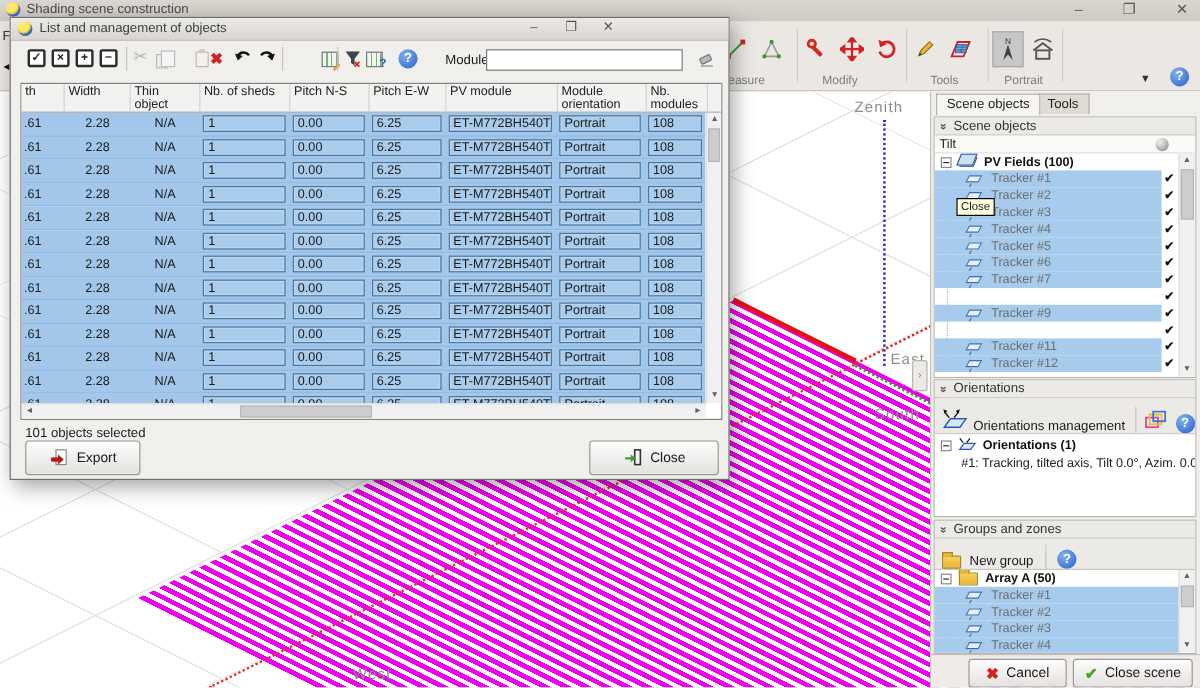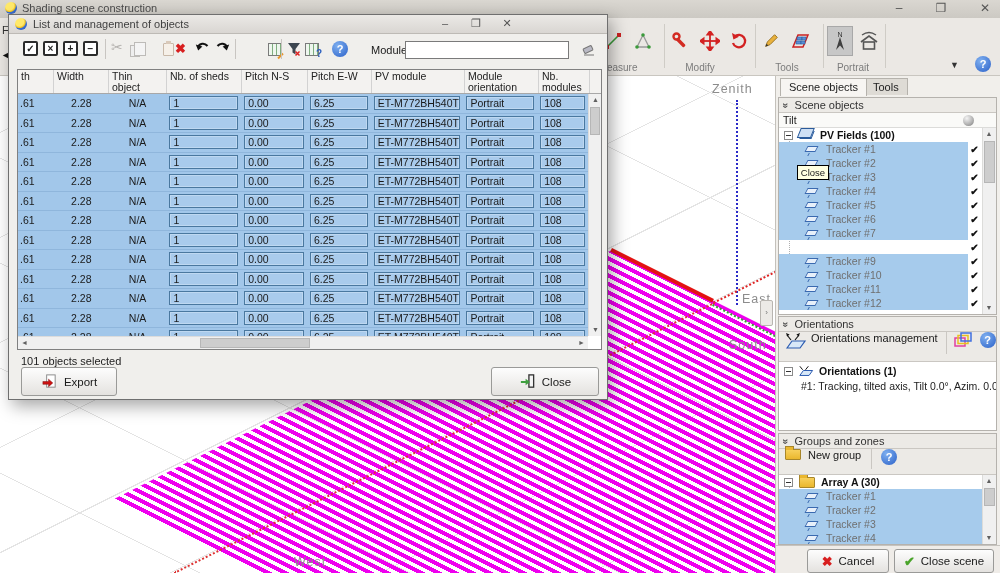--- a/index.html
+++ b/index.html
@@ -96,21 +96,21 @@
   .mbox::after { content:''; position:absolute; left:1px; top:3px; width:5px; height:1px; background:#333; }
   .ico-sheets { display:inline-block; width:12px; height:8px; background:#9fc0e8; border:1px solid #2a5a9a; transform:skewX(-22deg); position:relative; }
   .ico-sheets::before { content:''; position:absolute; left:-4px; top:-4px; width:12px; height:8px; background:#cfe0f4; border:1px solid #2a5a9a; }
   .ico-tracker { display:inline-block; width:11px; height:6px; background:#e8f0fa; border:1px solid #3a6ab0; transform:skewX(-28deg); position:relative; }
   .ico-tracker::after { content:''; position:absolute; left:4px; top:6px; width:1px; height:3px; background:#3a6ab0; }
   .ico-sphere { display:inline-block; width:11px; height:11px; border-radius:50%; background:radial-gradient(circle at 35% 30%,#f4f4f4,#b5b5b5 55%,#787878); }
   .ico-folder { display:inline-block; width:16px; height:11px; background:linear-gradient(#f7d05c,#eab72e); border:1px solid #a8862a; border-radius:1px; position:relative; }
   .ico-folder::before { content:''; position:absolute; top:-4px; left:-1px; width:7px; height:3px; background:#eab72e; border:1px solid #a8862a; border-bottom:none; }
   .checkmark { font-size:10px; font-weight:bold; color:#111; }
   .treevline { position:absolute; left:10px; top:10px; bottom:4px; width:0; border-left:1px dotted #b0b0b0; }
-  .ptoolbar { position:absolute; left:0; right:0; background:#eceae6; border-bottom:1px solid #cac7c2; display:flex; align-items:flex-start; }
+  .ptoolbar { position:absolute; left:0; right:0; background:#eceae6; border-bottom:1px solid #cac7c2; display:flex; align-items:flex-end; }
   .tooltip { position:absolute; left:797px; top:165px; width:32px; height:15px; background:#ffffe1; border:1px solid #000;
              font-size:9.5px; text-align:center; line-height:13px; z-index:30; }
   .pscroll { position:absolute; right:0; top:0; bottom:0; width:14px; background:#f0f0f0; border-left:1px solid #dcdcda; }
 </style>
 </head>
 <body>
 
 <div class="scene">
   <div class="grid ga"></div>
   <div class="grid gb"></div>
@@ -680,24 +680,20 @@
           <span class="ico-tracker" style="margin: 0px 9px 0px 27px;"></span>
           <span class="dimtxt">Tracker #7</span>
         </div>
         <span class="titem checkmark" style="right: 15px; top: 98px; width: 13px; justify-content: center;">✔</span>
         <span class="titem checkmark" style="right: 15px; top: 112px; width: 13px; justify-content: center;">✔</span>
         <div class="titem sel" style="left: 0px; top: 126px; right: 28px; width: auto;">
           <span class="ico-tracker" style="margin: 0px 9px 0px 27px;"></span>
           <span class="dimtxt">Tracker #9</span>
         </div>
         <span class="titem checkmark" style="right: 15px; top: 126px; width: 13px; justify-content: center;">✔</span>
-        <div class="titem sel" style="left: 0px; top: 140px; right: 28px; width: auto;">
-          <span class="ico-tracker" style="margin: 0px 9px 0px 27px;"></span>
-          <span class="dimtxt">Tracker #10</span>
-        </div>
         <span class="titem checkmark" style="right: 15px; top: 140px; width: 13px; justify-content: center;">✔</span>
         <div class="titem sel" style="left: 0px; top: 154px; right: 28px; width: auto;">
           <span class="ico-tracker" style="margin: 0px 9px 0px 27px;"></span>
           <span class="dimtxt">Tracker #11</span>
         </div>
         <span class="titem checkmark" style="right: 15px; top: 154px; width: 13px; justify-content: center;">✔</span>
         <div class="titem sel" style="left: 0px; top: 168px; right: 28px; width: auto;">
           <span class="ico-tracker" style="margin: 0px 9px 0px 27px;"></span>
           <span class="dimtxt">Tracker #12</span>
         </div>
@@ -758,21 +754,21 @@
       <span class="ico-folder" style="margin-left:6px;"></span>
       <span style="margin-left:7px;">New group</span>
       <span style="margin-left:10px;width:1px;height:20px;background:#cac7c2;"></span>
       <span class="helpico" style="margin-left:9px;">?</span>
     </div>
     <div class="tree" style="top:41px;" id="tree2">
       <div class="treevline"></div>
       <div class="titem" style="left:0;top:0;width:100%;">
         <span class="mbox" style="margin:0 4px 0 5px;"></span>
         <span class="ico-folder" style="margin:0 6px 0 2px;"></span>
-        <span class="boldtxt">Array A (30)</span>
+        <span class="boldtxt">Array A (50)</span>
       </div>
       <div class="pscroll">
         <span class="sbarrow" style="top:0;right:0;width:14px;">▲</span>
         <div class="thumb" style="left:1px;top:13px;width:11px;height:18px;"></div>
         <span class="sbarrow" style="bottom:0;right:0;width:14px;">▼</span>
       </div>
     <div class="titem sel" style="left: 0px; top: 14px; right: 14px; width: auto;">
           <span class="ico-tracker" style="margin: 0px 9px 0px 27px;"></span>
           <span class="dimtxt">Tracker #1</span>
         </div>

